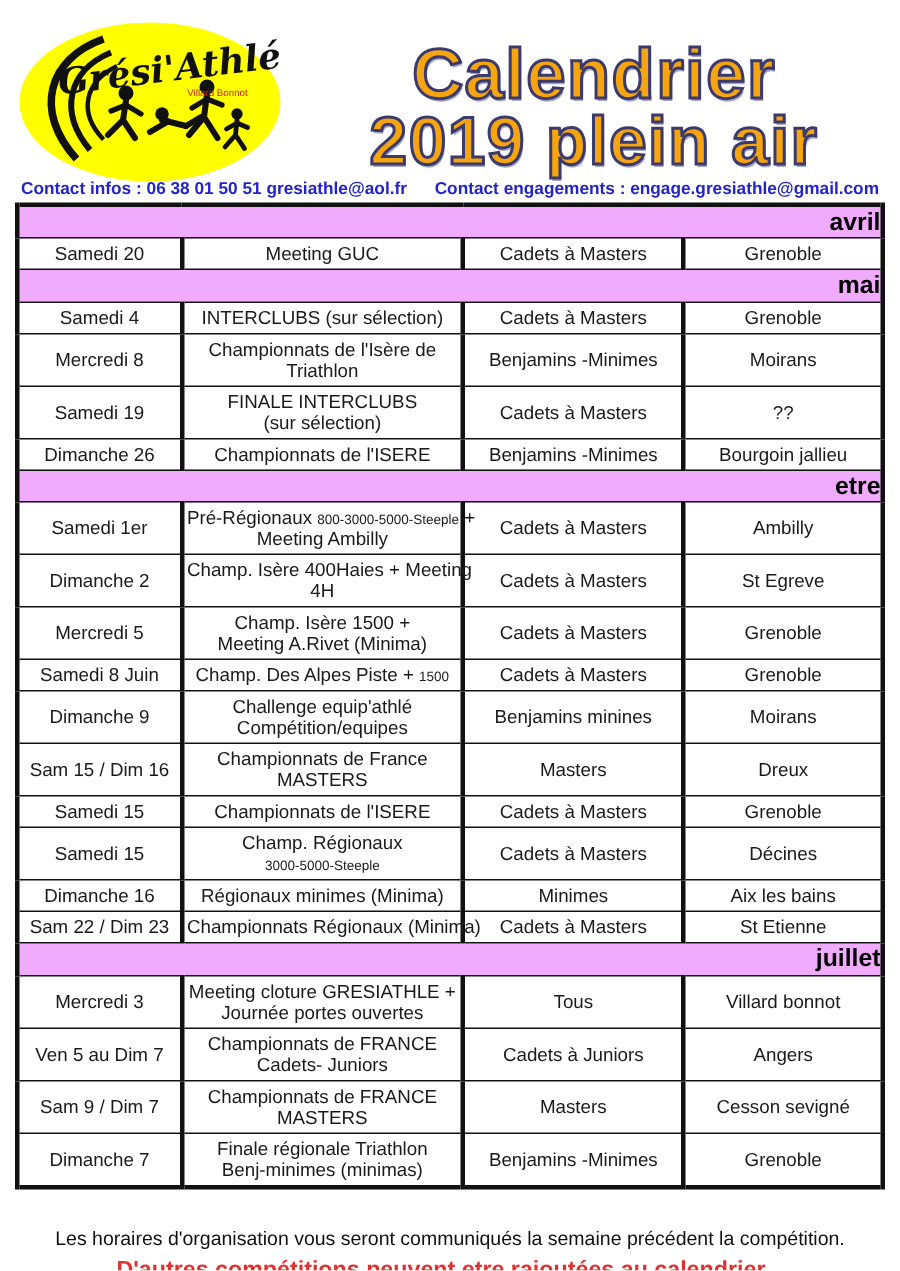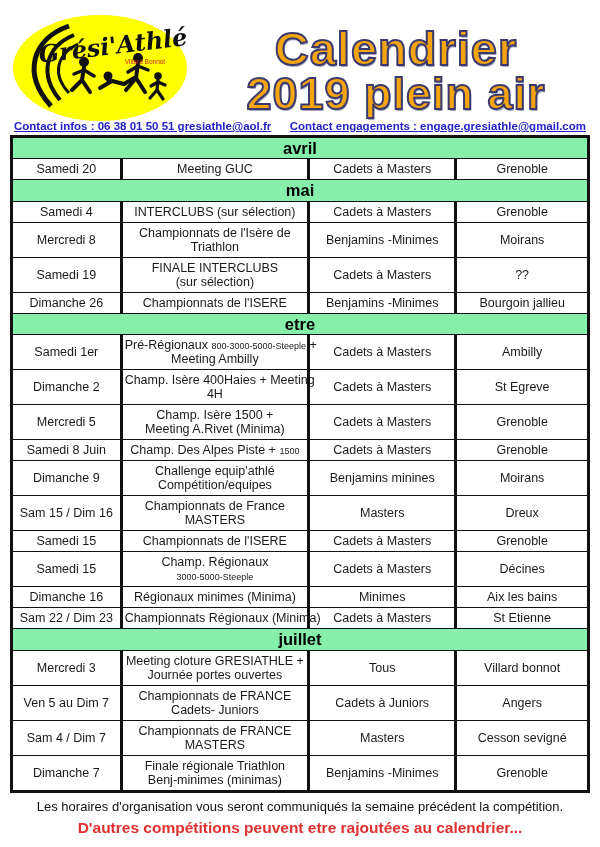--- a/index.html
+++ b/index.html
@@ -12,35 +12,35 @@
   .logo { position:absolute; left:12px; top:14px; width:176px; height:108px; }
   .title-wrap { position:absolute; left:200px; top:26px; width:392px; text-align:center; }
   .title-line { font-weight:bold; font-size:47px; line-height:0.98; letter-spacing:1px;
                 color:#F6A50F; -webkit-text-stroke:2px #3A3A6E;
                 text-shadow: 1px 2px 0 rgba(58,58,110,0.45); }
   .title-line.second { font-size:45px; }
 
   
   .contacts { display:flex; justify-content:space-between; padding:2px 14px 0 14px;
               font-size:11.5px; font-weight:bold; color:#2323C8; }
-  .contacts span { text-decoration:underline; }
+  .contacts span { }
 
   
   table.cal { width:580px; margin:3px auto 0 auto; border-collapse:collapse;
               table-layout:fixed; border:3px solid #111; }
   td { border:1.5px solid #111; border-left-width:3px; border-right-width:3px;
        text-align:center; vertical-align:middle; padding:3px 2px;
        font-size:12.5px; line-height:1.12; color:#1a1a1a; }
-  td.month-cell { background:#86efac; font-size:16.5px; font-weight:bold; color:#000;
-                  padding:1px 0; }
+  td.month-cell { background:#f0abfc; font-size:16.5px; font-weight:bold; color:#000;
+                  padding:1px 0;text-align:right; }
   .event-line { white-space:nowrap; }
   .event-line .small { font-size:9px; }
 
   
-  .note  { text-align:center; font-size:13px; color:#111; margin-top:6px; }
+  .note  { text-align:center; font-size:13px; color:#111; margin-top:25px; }
   .alert { text-align:center; font-size:15.5px; font-weight:bold; color:#E03131; margin-top:5px; }
 </style>
 </head>
 <body>
 
 <div class="page">
 
   <div class="header">
 
     <div class="logo">
@@ -247,21 +247,21 @@
         <tr>
           <td>Ven 5 au Dim 7</td>
           <td>
             <div class="event-line"><span>Championnats de FRANCE</span></div>
             <div class="event-line"><span>Cadets- Juniors</span></div>
           </td>
           <td>Cadets à Juniors</td>
           <td>Angers</td>
         </tr>
         <tr>
-          <td>Sam 4 / Dim 7</td>
+          <td>Sam 9 / Dim 7</td>
           <td>
             <div class="event-line"><span>Championnats de FRANCE</span></div>
             <div class="event-line"><span>MASTERS</span></div>
           </td>
           <td>Masters</td>
           <td>Cesson sevigné</td>
         </tr>
         <tr>
           <td>Dimanche 7</td>
           <td>

